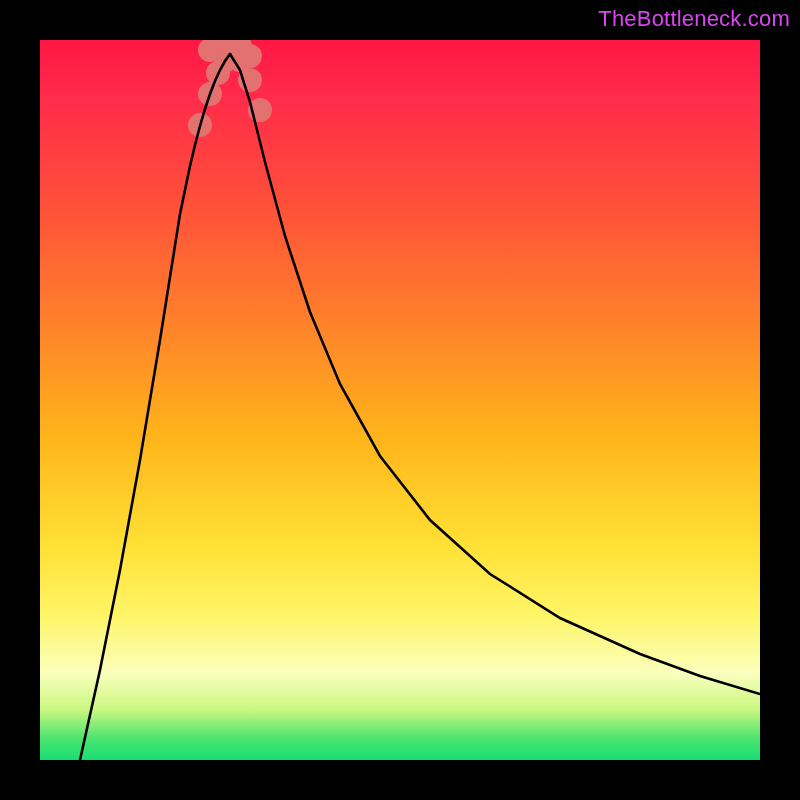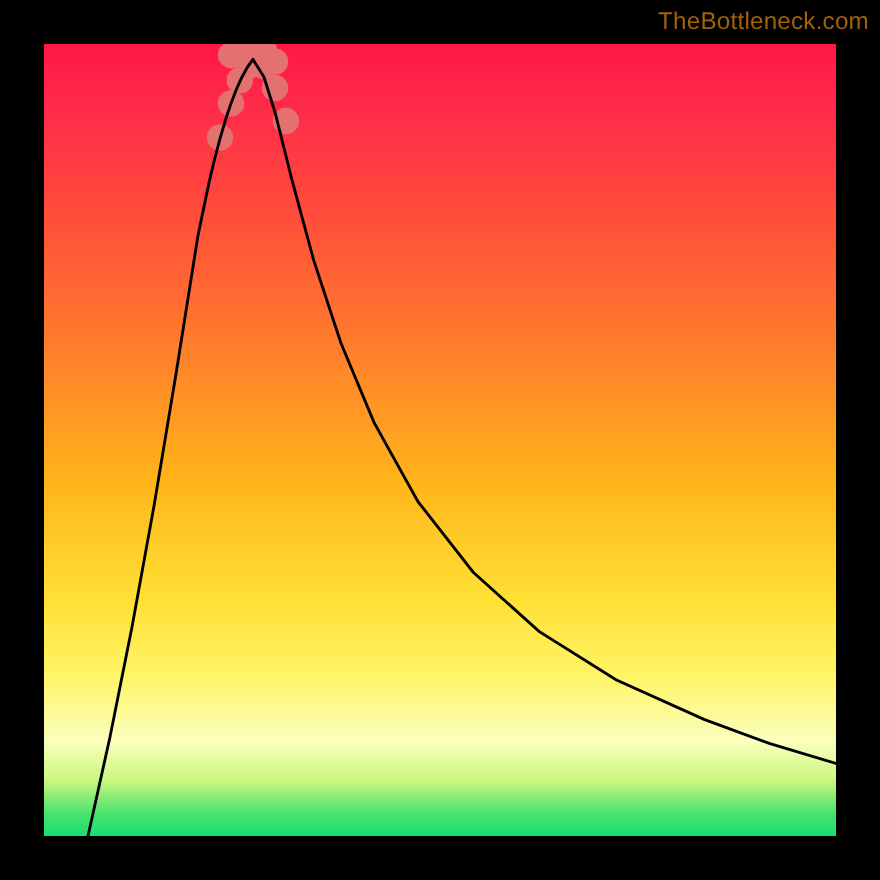--- a/index.html
+++ b/index.html
@@ -14,21 +14,21 @@
   .outer {
     position: relative;
     width: 800px;
     height: 800px;
     background: #000;
   }
   .watermark {
     position: absolute;
     top: 6px;
     right: 10px;
-    color: #a16207;
+    color: #d946ef;
     font-size: 22px;
     font-weight: 500;
     letter-spacing: 0.2px;
     z-index: 10;
     user-select: none;
   }
   .plot {
     position: absolute;
     left: 40px;
     top: 40px;

